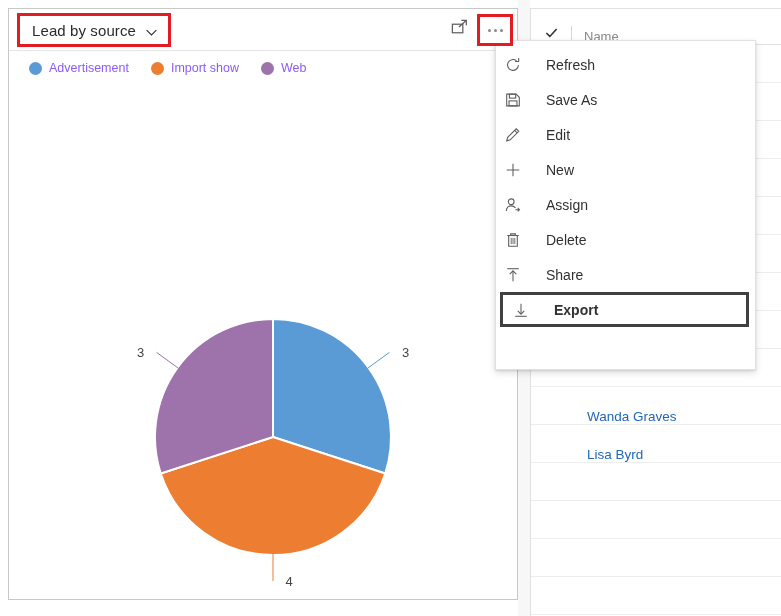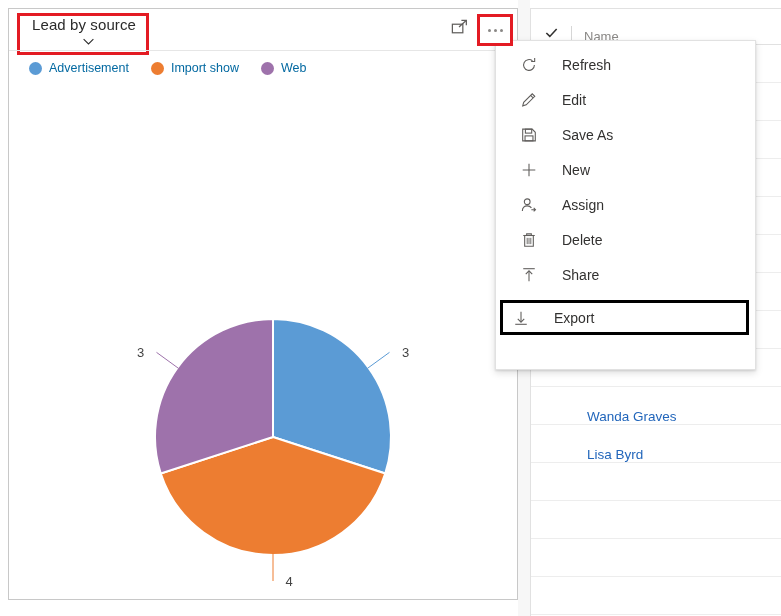--- a/index.html
+++ b/index.html
@@ -32,27 +32,26 @@
     left: 0;
     top: 0;
     width: 100%;
     height: 42px;
     box-sizing: border-box;
   }
   .chart-title-box {
     position: absolute;
     left: 8px;
     top: 4px;
-    height: 42px;
+    height: 34px;
     display: flex;
     align-items: center;
     padding: 0 10px 0 12px;
     border: 3px solid #e31b23;
     box-sizing: border-box;
-    flex-direction: column;
   }
   .chart-title {
     font-size: 15px;
     color: #2b2b2b;
     letter-spacing: 0.1px;
     white-space: nowrap;
   }
   .chevron-down {
     margin-left: 9px;
     width: 13px;
@@ -129,21 +128,21 @@
     cursor: pointer;
   }
   .legend-dot {
     width: 13px;
     height: 13px;
     border-radius: 50%;
     display: block;
   }
   .legend-label {
     font-size: 12.5px;
-    color: #0369a1;
+    color: #8b5cf6;
     white-space: nowrap;
   }
 
   
   .pie-area {
     position: absolute;
     left: 0;
     top: 80px;
     width: 100%;
     height: 510px;
@@ -160,44 +159,45 @@
     border: 1px solid #e1e1e1;
     box-shadow: 0 3.2px 7.2px rgba(0,0,0,.132), 0 0.6px 1.8px rgba(0,0,0,.108);
     box-sizing: border-box;
     z-index: 5;
     padding-top: 6px;
   }
   .menu-item {
     height: 35px;
     display: flex;
     align-items: center;
-    padding-left: 24px;
+    padding-left: 8px;
     cursor: pointer;
     position: relative;
   }
   .menu-icon {
     width: 30px;
     height: 20px;
     display: flex;
     align-items: center;
     justify-content: flex-start;
     flex: 0 0 30px;
     color: #605e5c;
   }
   .menu-label {
     font-size: 14px;
     color: #323130;
     margin-left: 12px;
     white-space: nowrap;
   }
   .menu-item.highlight {
-    border: 3px solid #000000;
+    border: 3px solid #404040;
     box-sizing: border-box;
     padding-left: 9px;
-    margin: 8px 6px 0 4px;
+    margin: 0 6px 0 4px;
+    font-weight: bold;
   }
 
   
   .grid-panel {
     position: absolute;
     left: 530px;
     top: 8px;
     width: 251px;
     height: 608px;
     background: #ffffff;
@@ -332,36 +332,36 @@
         <path d="M16 10 A6 6 0 1 1 13.9 5.4" fill="none" stroke="#605e5c" stroke-width="1.2"></path>
         <path d="M16.3 2.3 L16.3 6.2 L12.4 6.2" fill="none" stroke="#605e5c" stroke-width="1.2"></path>
       </svg>
     </span>
     <span class="menu-label">Refresh</span>
   </div>
 
   <div class="menu-item">
     <span class="menu-icon">
       <svg viewBox="0 0 20 20" width="18" height="18">
-        <path d="M3 16.5 L4.1 12.6 L13.6 3.1 L16.4 5.9 L6.9 15.4 Z" fill="none" stroke="#605e5c" stroke-width="1.2"></path>
-        <path d="M11.8 4.9 L14.6 7.7" fill="none" stroke="#605e5c" stroke-width="1.2"></path>
-      </svg>
-    </span>
-    <span class="menu-label">Edit</span>
-  </div>
-
-  <div class="menu-item">
-    <span class="menu-icon">
-      <svg viewBox="0 0 20 20" width="18" height="18">
         <path d="M3 3.5 H13.5 L17 7 V16.5 H3 Z" fill="none" stroke="#605e5c" stroke-width="1.2"></path>
         <rect x="6" y="3.5" width="7" height="4.4" fill="none" stroke="#605e5c" stroke-width="1.2"></rect>
         <rect x="5.6" y="11" width="8.8" height="5.5" fill="none" stroke="#605e5c" stroke-width="1.2"></rect>
       </svg>
     </span>
     <span class="menu-label">Save As</span>
+  </div>
+
+  <div class="menu-item">
+    <span class="menu-icon">
+      <svg viewBox="0 0 20 20" width="18" height="18">
+        <path d="M3 16.5 L4.1 12.6 L13.6 3.1 L16.4 5.9 L6.9 15.4 Z" fill="none" stroke="#605e5c" stroke-width="1.2"></path>
+        <path d="M11.8 4.9 L14.6 7.7" fill="none" stroke="#605e5c" stroke-width="1.2"></path>
+      </svg>
+    </span>
+    <span class="menu-label">Edit</span>
   </div>
 
   <div class="menu-item">
     <span class="menu-icon">
       <svg viewBox="0 0 20 20" width="18" height="18">
         <path d="M10 3 V17 M3 10 H17" fill="none" stroke="#605e5c" stroke-width="1.2"></path>
       </svg>
     </span>
     <span class="menu-label">New</span>
   </div>

